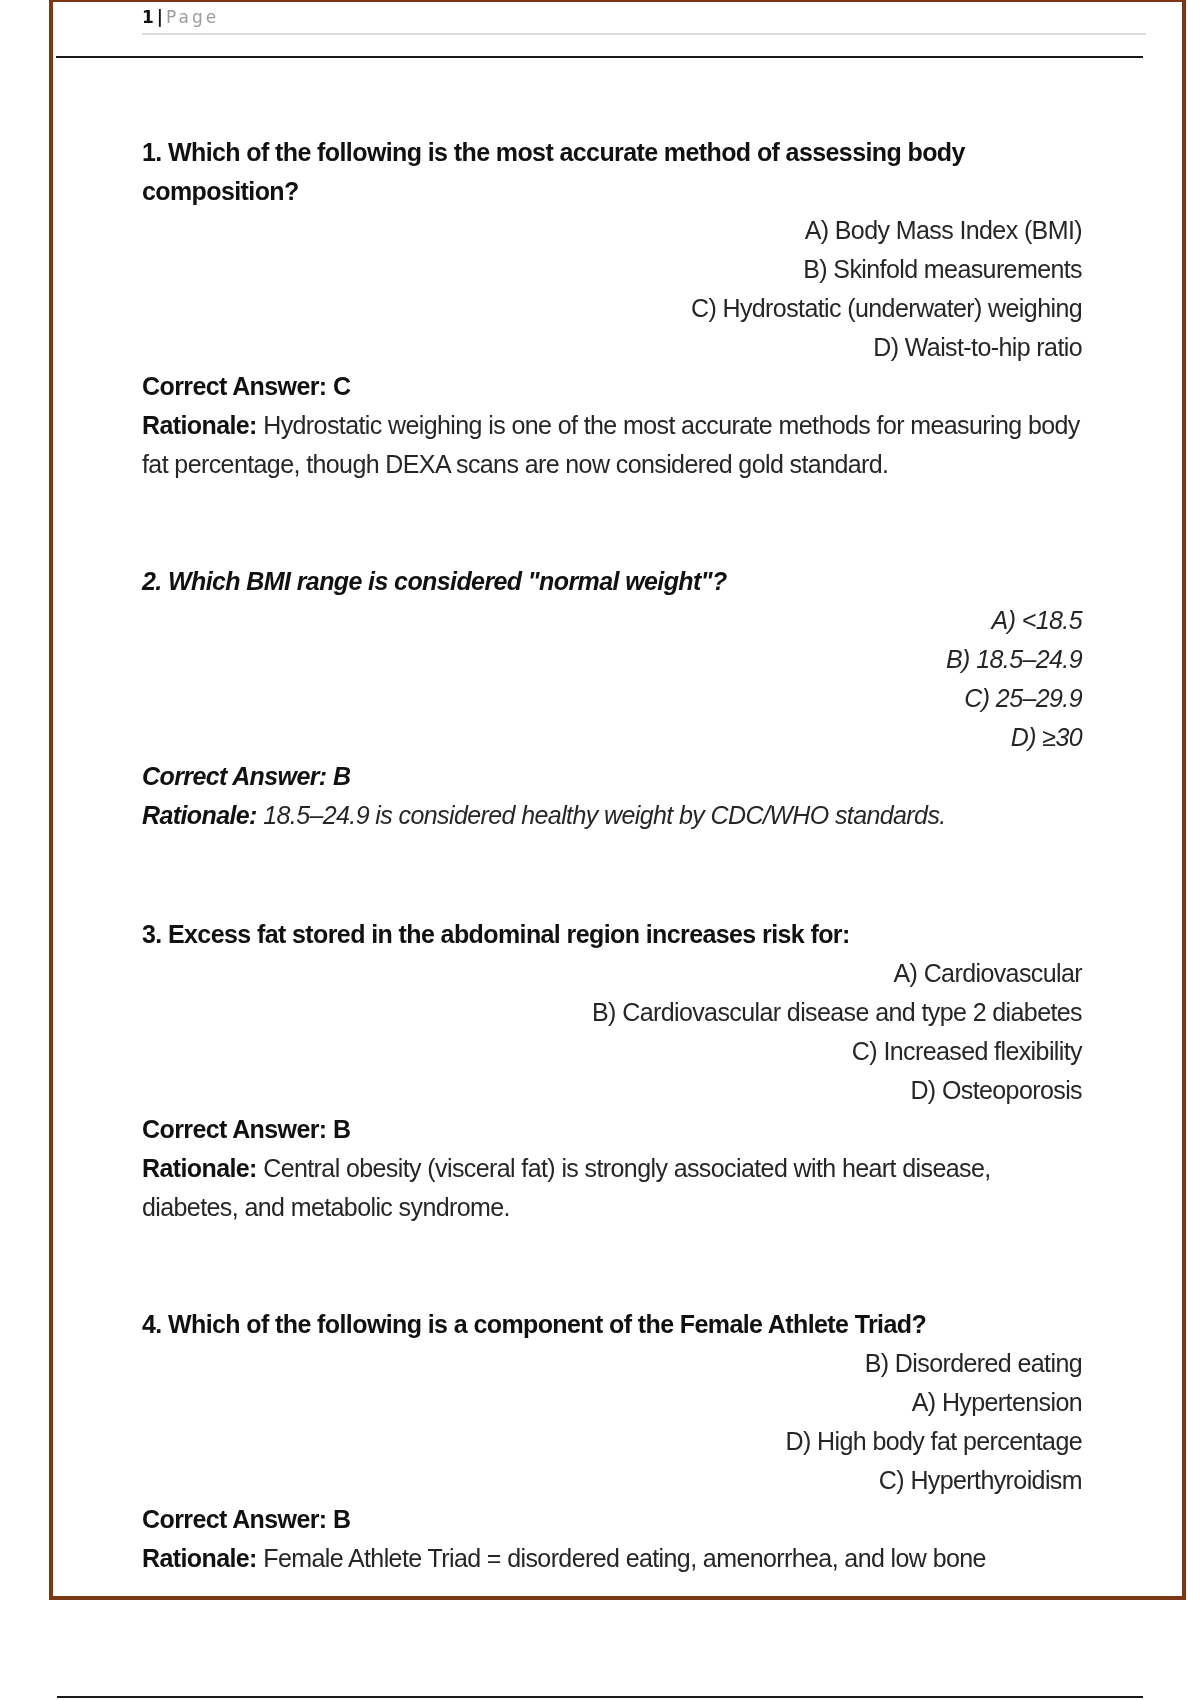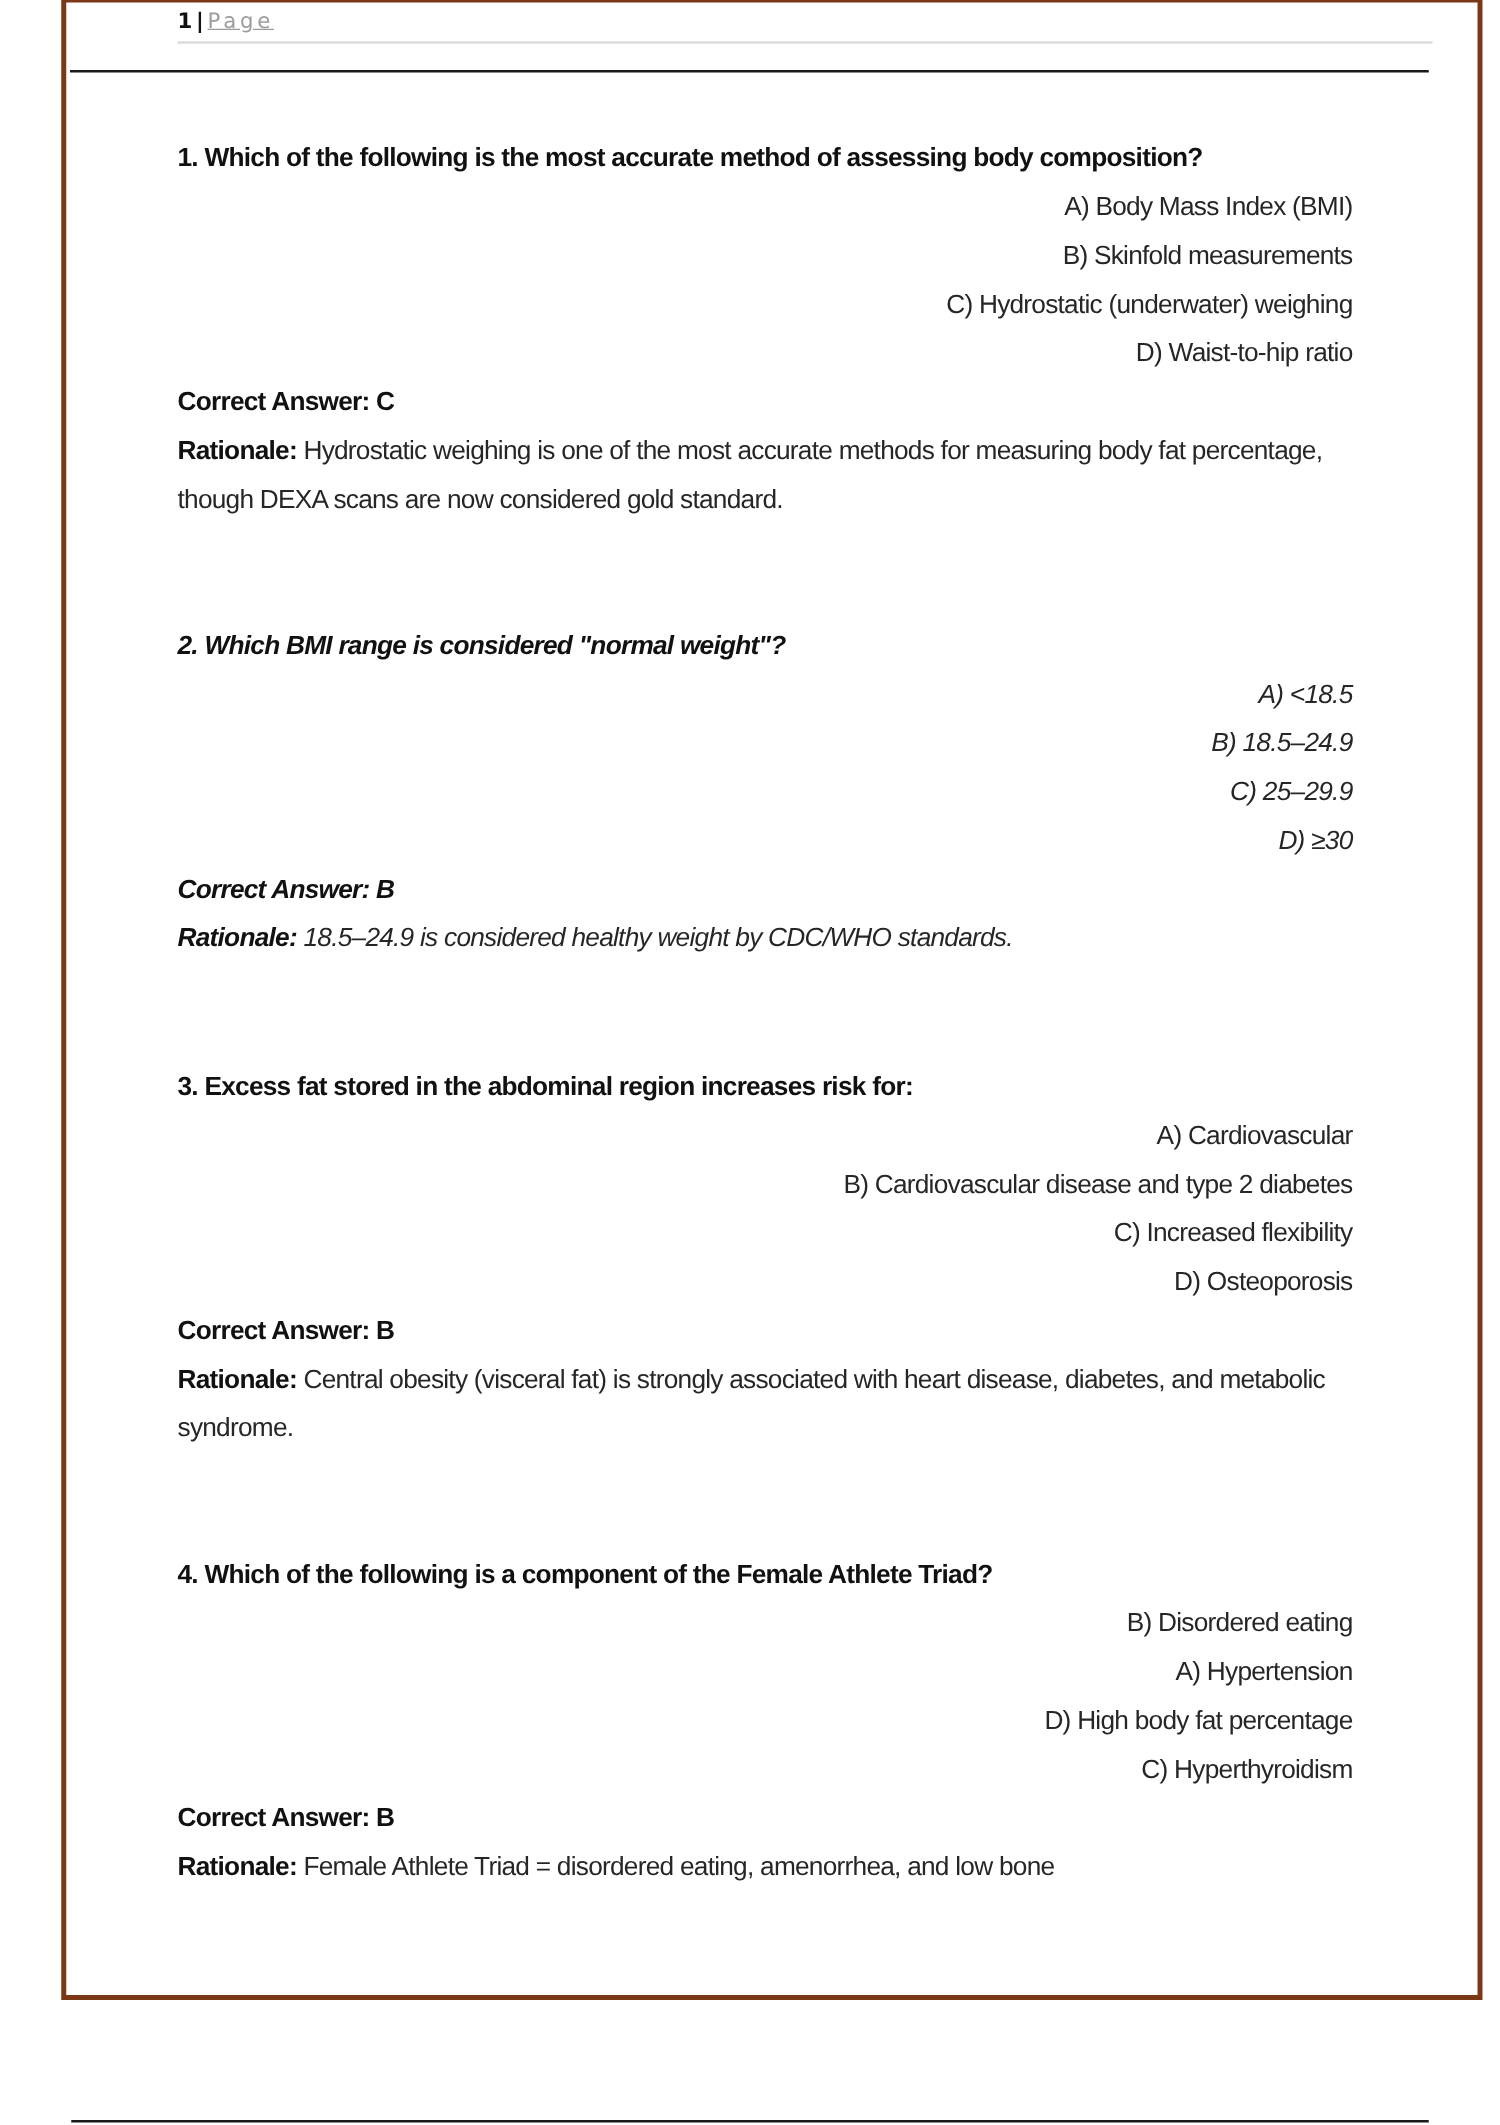--- a/index.html
+++ b/index.html
@@ -10,30 +10,30 @@
   .page-frame {
     position: absolute; left: 49px; top: -2px; width: 1129px; height: 1594px;
     border: 4px solid #7a3817; box-sizing: content-box;
   }
   .header-page-num {
     position: absolute; left: 142px; top: 7px; font-size: 17px; line-height: 20px;
     font-family: "DejaVu Sans", sans-serif;
   }
   .header-page-num .num { font-weight: bold; color: #111; }
   .header-page-num .sep { color: #111; font-weight: bold; margin: 0 3px; }
-  .header-page-num .word { color: #9c9c9c; letter-spacing: 3px; text-decoration: underline; }
+  .header-page-num .word { color: #9c9c9c; letter-spacing: 3px; }
   .header-rule-light {
     position: absolute; left: 142px; top: 33px; width: 1004px; height: 2px; background: #dcdcdc;
   }
   .header-rule-dark {
     position: absolute; left: 56px; top: 56px; width: 1087px; height: 2px; background: #1a1a1a;
   }
   .content {
-    position: absolute; left: 142px; top: 107px; width: 940px;
-    font-size: 21px; line-height: 39px; letter-spacing: -0.6px;
+    position: absolute; left: 142px; top: 133px; width: 940px;
+    font-size: 25px; line-height: 39px; letter-spacing: -0.6px;
   }
   .question { margin-bottom: 78px; }
   .q2 { margin-bottom: 80px; font-style: italic; }
   .q-title { font-weight: bold; color: #111; }
   .option { color: #262626; text-align: right; }
   .answer { font-weight: bold; color: #111; }
   .rationale { color: #262626; }
   .rationale .lbl { font-weight: bold; color: #111; }
   .footer-rule {
     position: absolute; left: 57px; top: 1696px; width: 1086px; height: 2px; background: #1a1a1a;

